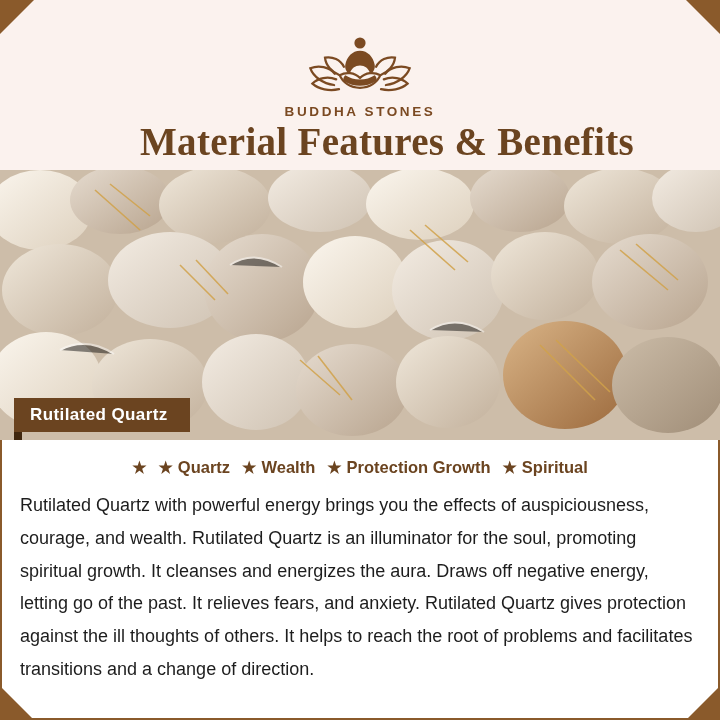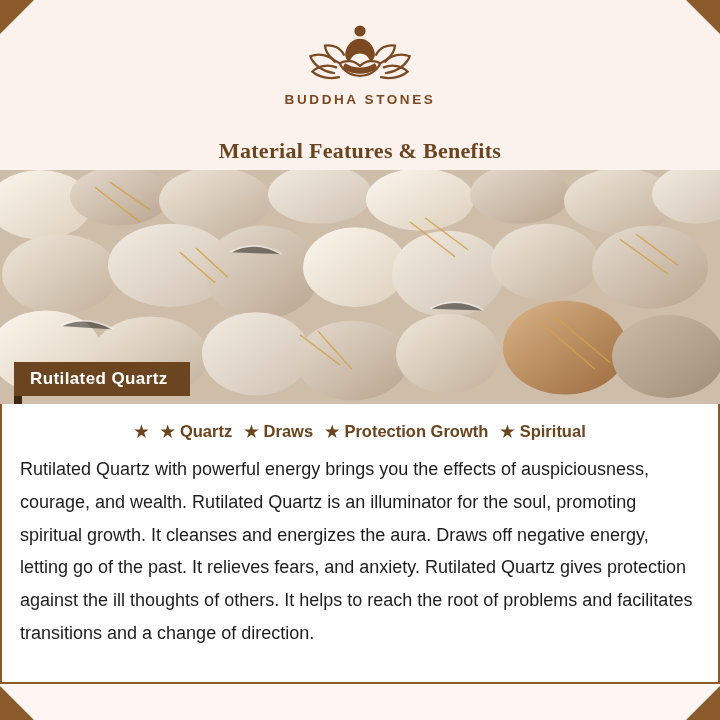--- a/index.html
+++ b/index.html
@@ -48,21 +48,21 @@
     border-bottom: 34px solid #8a5a2b;
     border-left: 34px solid transparent;
   }
 
   
   .header {
     position: relative;
     height: 170px;
     background: #fbf2ee;
     text-align: center;
-    padding-top: 16px;
+    padding-top: 28px;
     box-sizing: border-box;
   }
   .logo-wrap {
     display: flex;
     flex-direction: column;
     align-items: center;
     justify-content: center;
   }
   .logo-mark {
     width: 140px;
@@ -80,30 +80,30 @@
   .title-band {
     position: absolute;
     left: 140px;
     right: 140px;
     bottom: 6px;
     text-align: center;
   }
   .title-band .title {
     font-family: "Liberation Serif", serif;
     font-weight: 700;
-    font-size: 22px;
+    font-size: 39px;
     color: #6b4420;
     letter-spacing: 0.3px;
     white-space: nowrap;
   }
 
   
   .hero {
     position: relative;
-    height: 234px;
+    height: 270px;
     overflow: hidden;
     background: #0f766e;
   }
   .hero-canvas {
     position: absolute;
     inset: 0;
     width: 100%;
     height: 100%;
     display: block;
   }
@@ -297,21 +297,21 @@
     <div class="benefits">
       <span class="benefit">
         <span class="star">★</span>
       </span>
       <span class="benefit">
         <span class="star">★</span>
         <span>Quartz</span>
       </span>
       <span class="benefit">
         <span class="star">★</span>
-        <span>Draws</span>
+        <span>Wealth</span>
       </span>
       <span class="benefit">
         <span class="star">★</span>
         <span>Protection Growth</span>
       </span>
       <span class="benefit">
         <span class="star">★</span>
         <span>Spiritual</span>
       </span>
     </div>

